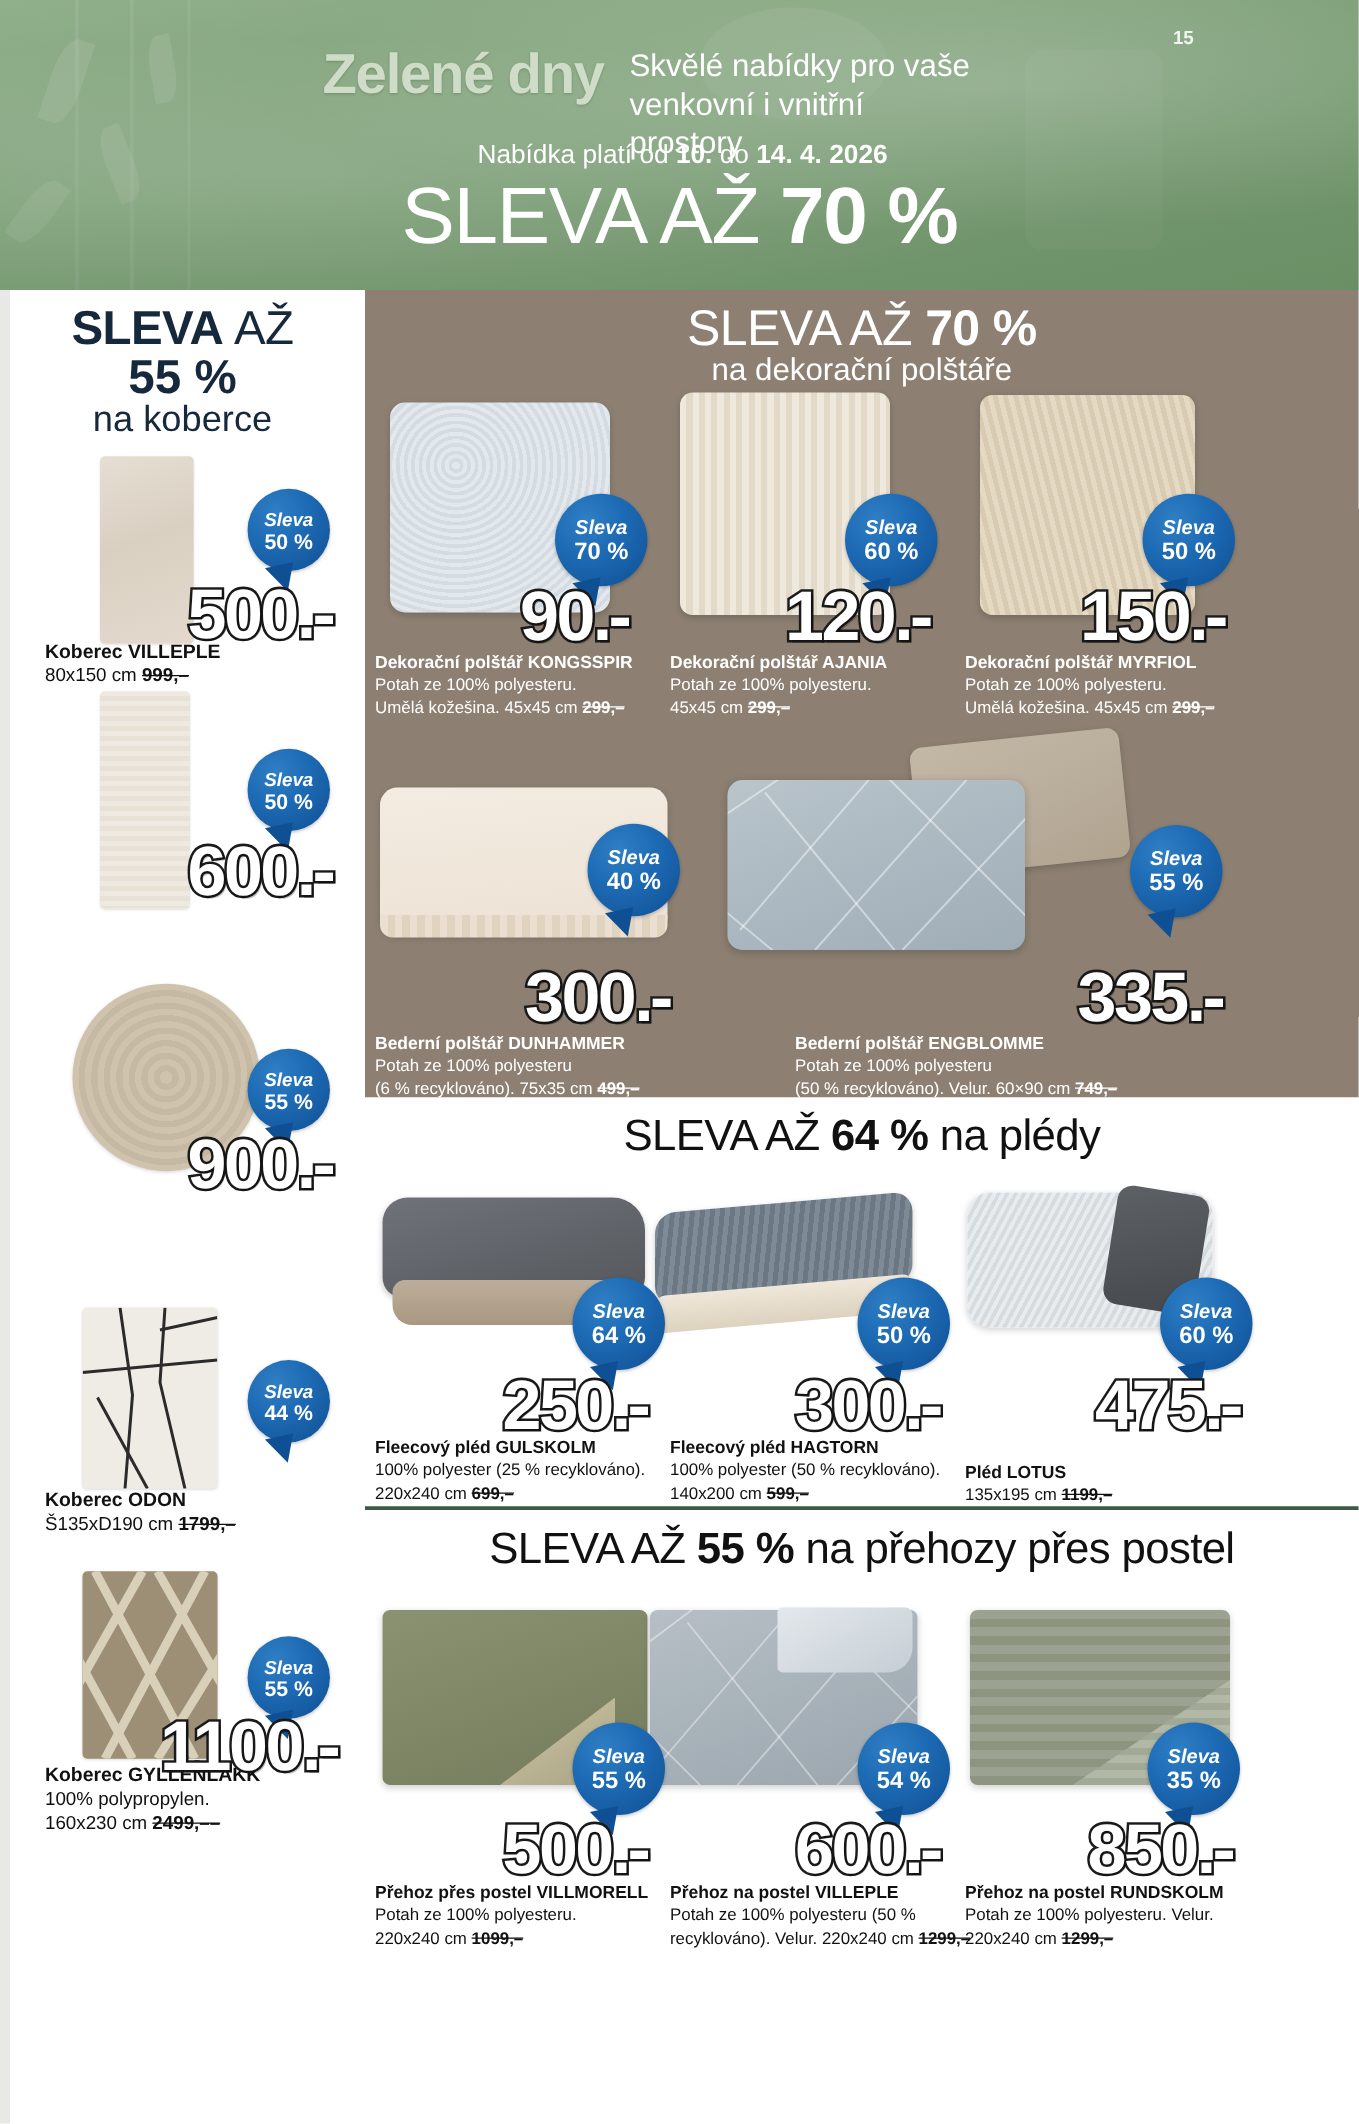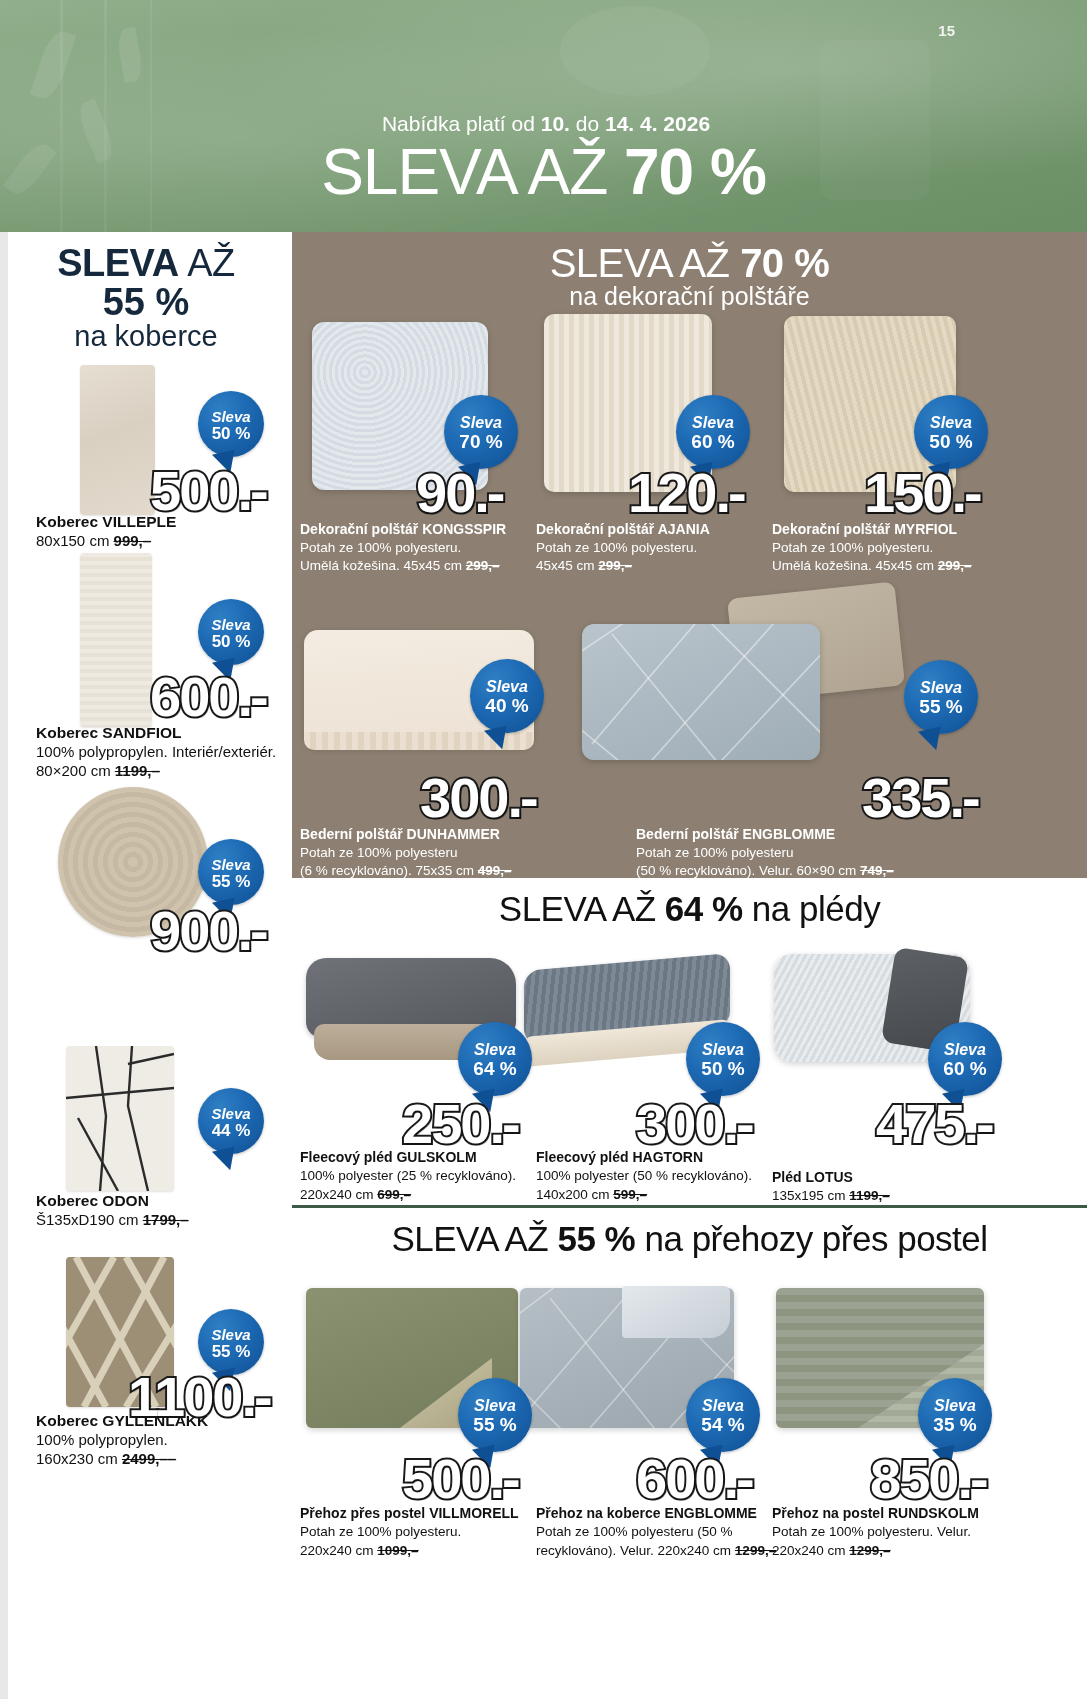--- a/index.html
+++ b/index.html
@@ -146,20 +146,27 @@
     <div class="stalk" style="left:60px;top:0;width:3px;height:232px;"></div>
     <div class="stalk" style="left:104px;top:0;width:3px;height:232px;"></div>
     <div class="stalk" style="left:150px;top:0;width:2px;height:232px;"></div>
     <div class="leaf" style="left:560px;top:6px;width:150px;height:90px;border-radius:50%;opacity:.5;"></div>
     <div class="leaf" style="left:820px;top:40px;width:110px;height:160px;border-radius:14px;opacity:.35;"></div>
     <div class="hero-veil"></div>
 
     <div class="pagenum">15</div>
 
     <div class="hero-inner">
+      <div class="brandline">
+        <span class="brand">Zelené dny</span>
+        <span class="brandsub">
+          <span>Skvělé nabídky pro vaše</span><br>
+          <span>venkovní i vnitřní prostory</span>
+        </span>
+      </div>
       <div class="validity">
         <span>Nabídka platí od</span>
         <b>10.</b>
         <span>do</span>
         <b>14. 4. 2026</b>
       </div>
       <div class="hero-sleva">
         <span>SLEVA AŽ</span>
         <span class="b">70 %</span>
       </div>
@@ -199,28 +206,20 @@
 
     <div class="rug" style="height:230px;">
       <div class="rug-img sq" style="position:absolute;left:80px;top:6px;width:72px;height:174px;background:repeating-linear-gradient(180deg,#efeae1 0 4px,#e7e1d6 4px 8px);box-shadow:0 1px 2px rgba(0,0,0,.12);"></div>
       <div class="badge" style="left:198px;top:52px;">
         <div class="t1">Sleva</div>
         <div class="t2">50 %</div>
         <div class="tail"></div>
       </div>
       <div class="price" style="left:150px;top:122px;">
         <span>600</span><span class="cur">.-</span>
-      </div>
-      <div class="rug-cap" style="position:absolute;left:0;top:180px;">
-        <div class="nm">Koberec SANDFIOL</div>
-        <div class="ds">100% polypropylen. Interiér/exteriér.</div>
-        <div class="ds">
-          <span>80×200 cm</span>
-          <s>1199,–</s>
-        </div>
       </div>
     </div>
 
     <div class="rug" style="height:255px;">
       <div class="rug-img" style="position:absolute;left:58px;top:6px;width:150px;height:150px;border-radius:50%;background:repeating-radial-gradient(circle at 50% 50%, #cfc3ae 0 5px, #c6b9a3 5px 10px);box-shadow:0 1px 3px rgba(0,0,0,.15);"></div>
       <div class="badge" style="left:198px;top:58px;">
         <div class="t1">Sleva</div>
         <div class="t2">55 %</div>
         <div class="tail"></div>
       </div>
@@ -513,21 +512,21 @@
       <div style="position:absolute;left:330px;top:78px;width:108px;height:52px;background:linear-gradient(150deg,#e3e8ec,#c6ced5);border-radius:4px 6px 20px 4px;"></div>
       <div class="badge lg" style="left:394px;top:170px;">
         <div class="t1">Sleva</div>
         <div class="t2">54 %</div>
         <div class="tail"></div>
       </div>
       <div class="price" style="left:344px;top:243px;">
         <span>600</span><span class="cur">.-</span>
       </div>
       <div class="bcap" style="left:244px;top:296px;width:250px;">
-        <div class="nm">Přehoz na koberce ENGBLOMME</div>
+        <div class="nm">Přehoz na postel VILLEPLE</div>
         <div>Potah ze 100% polyesteru (50 %</div>
         <div>
           <span>recyklováno). Velur. 220x240 cm </span><s>1299,–</s>
         </div>
       </div>
     </div>
 
     <div>
       <div style="position:absolute;left:484px;top:80px;width:208px;height:140px;border-radius:6px;background:repeating-linear-gradient(180deg,#9ba292 0 7px,#8d947f 7px 14px);box-shadow:0 2px 6px rgba(0,0,0,.18);"></div>
       <div style="position:absolute;left:566px;top:136px;width:126px;height:84px;background:repeating-linear-gradient(180deg,#b2b8a6 0 6px,#a2a996 6px 12px);clip-path:polygon(0 100%,100% 0,100% 100%);"></div>

